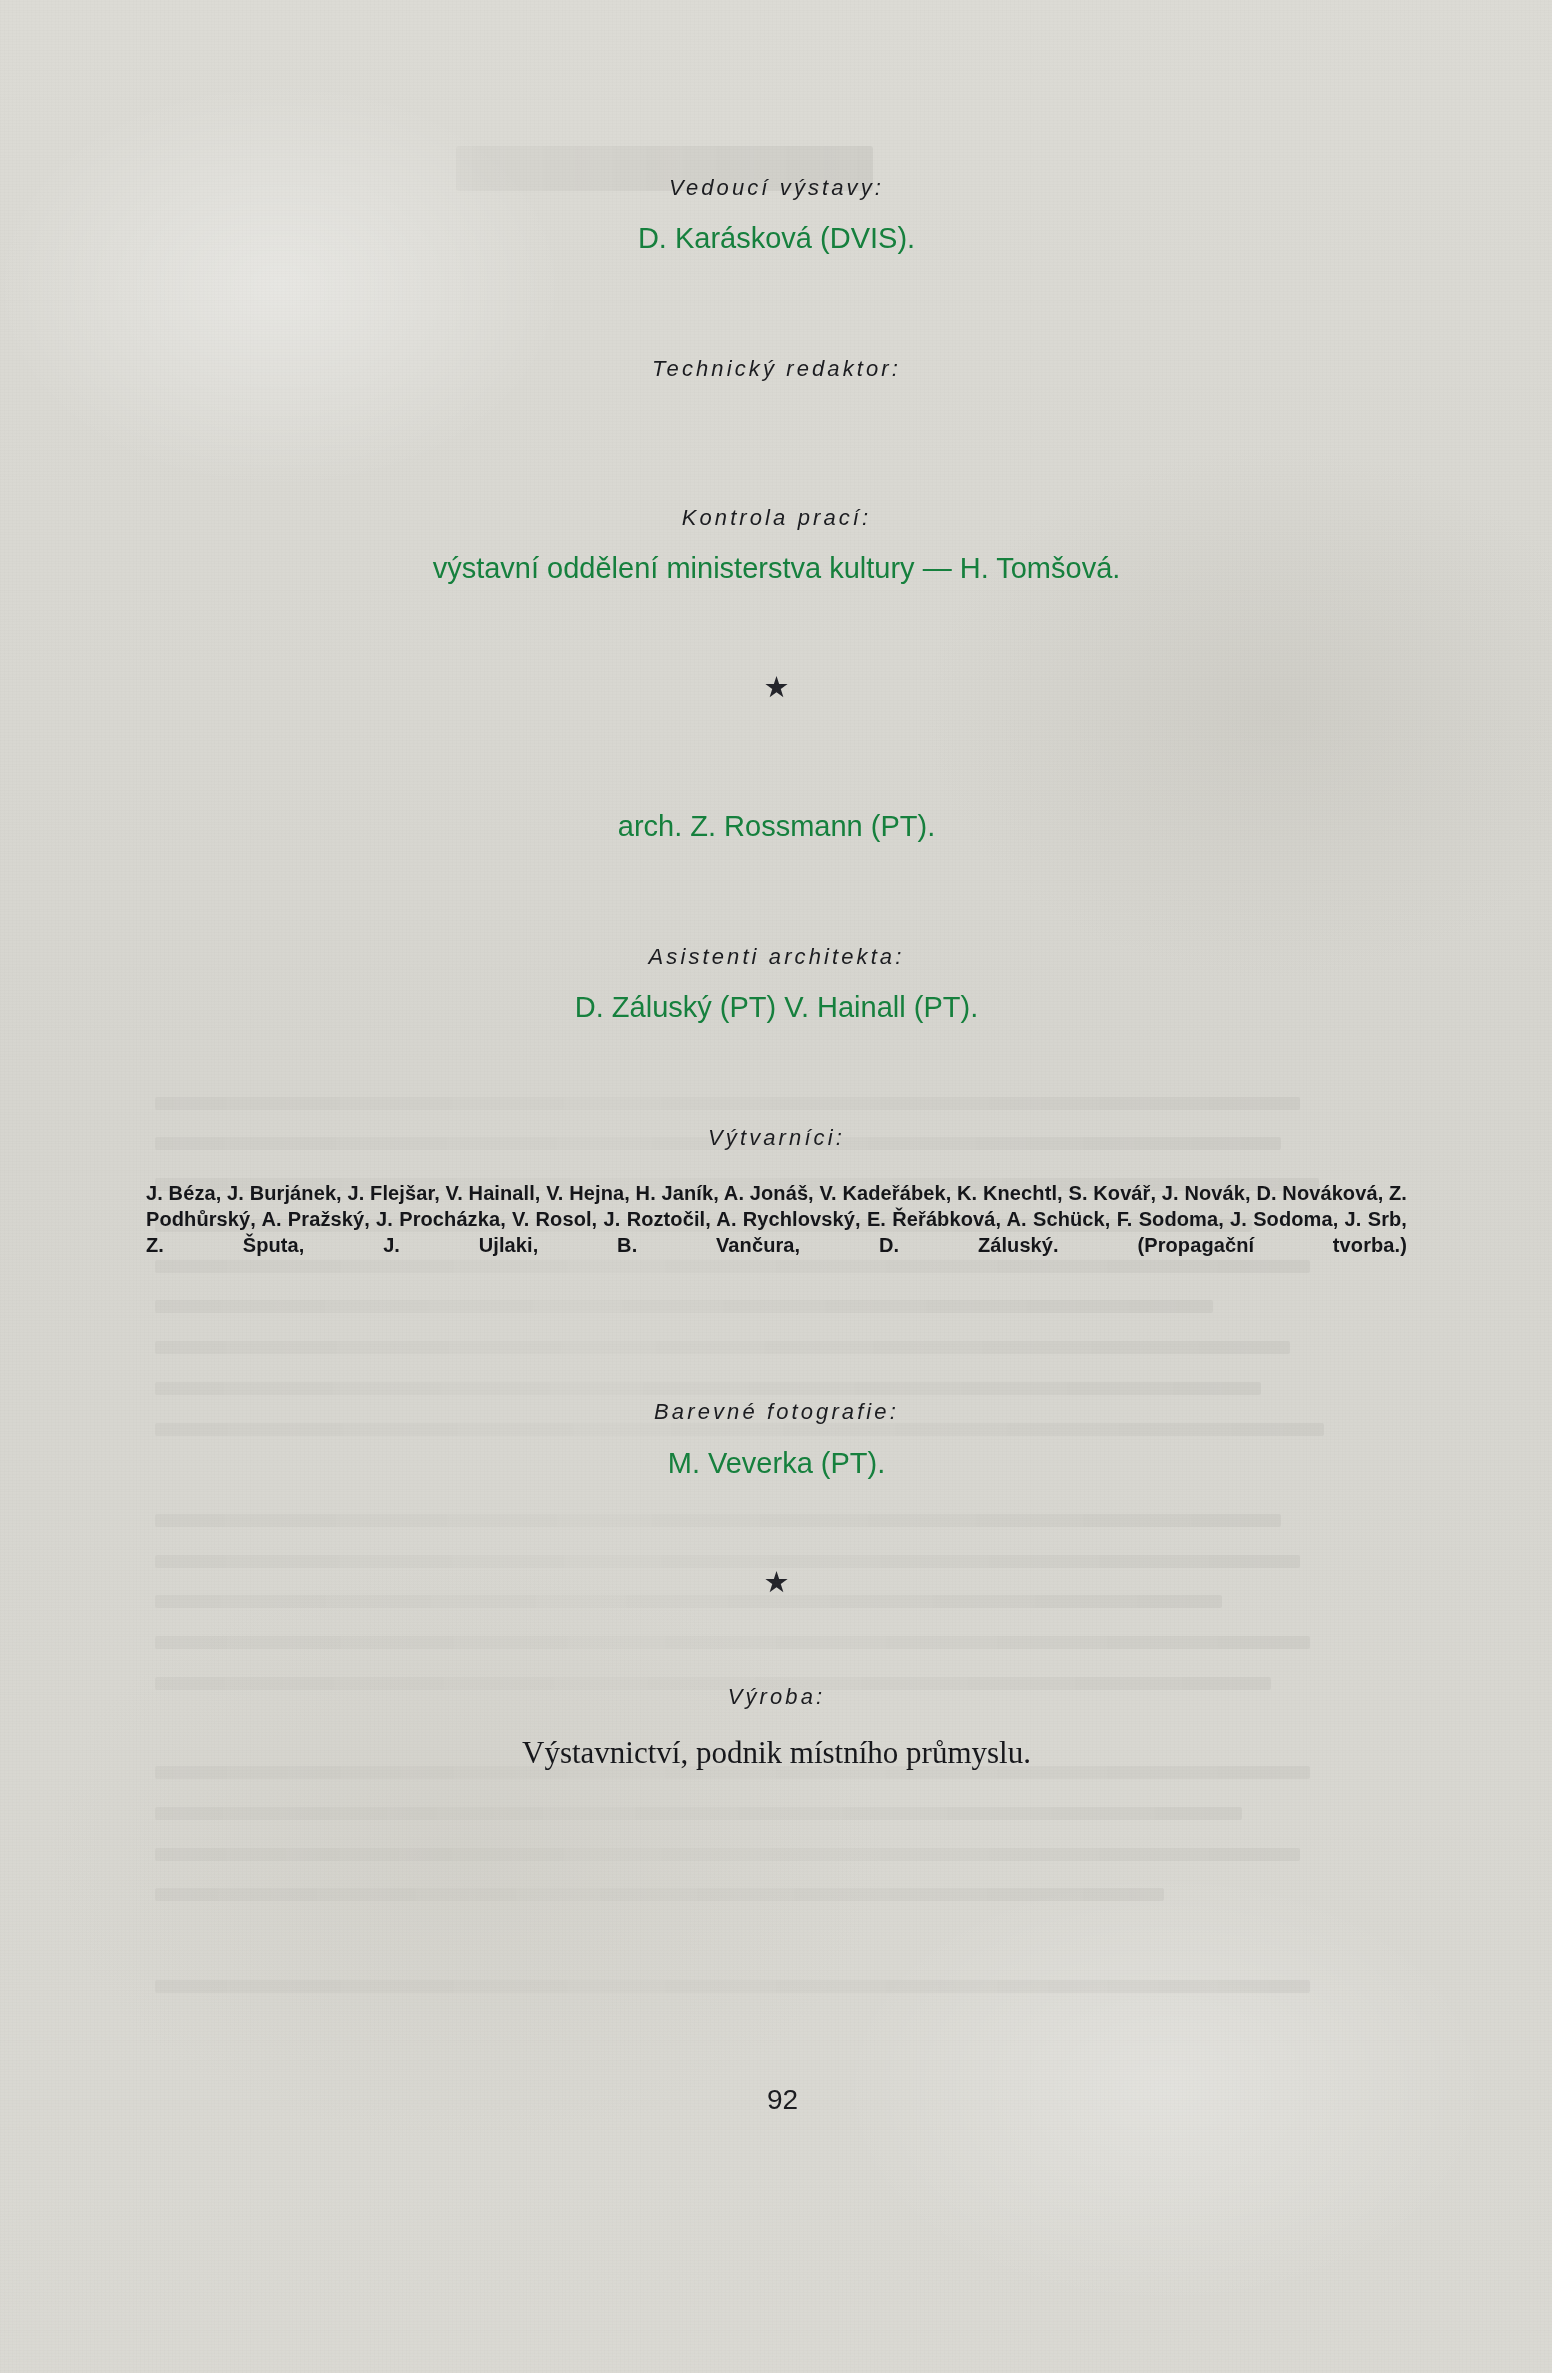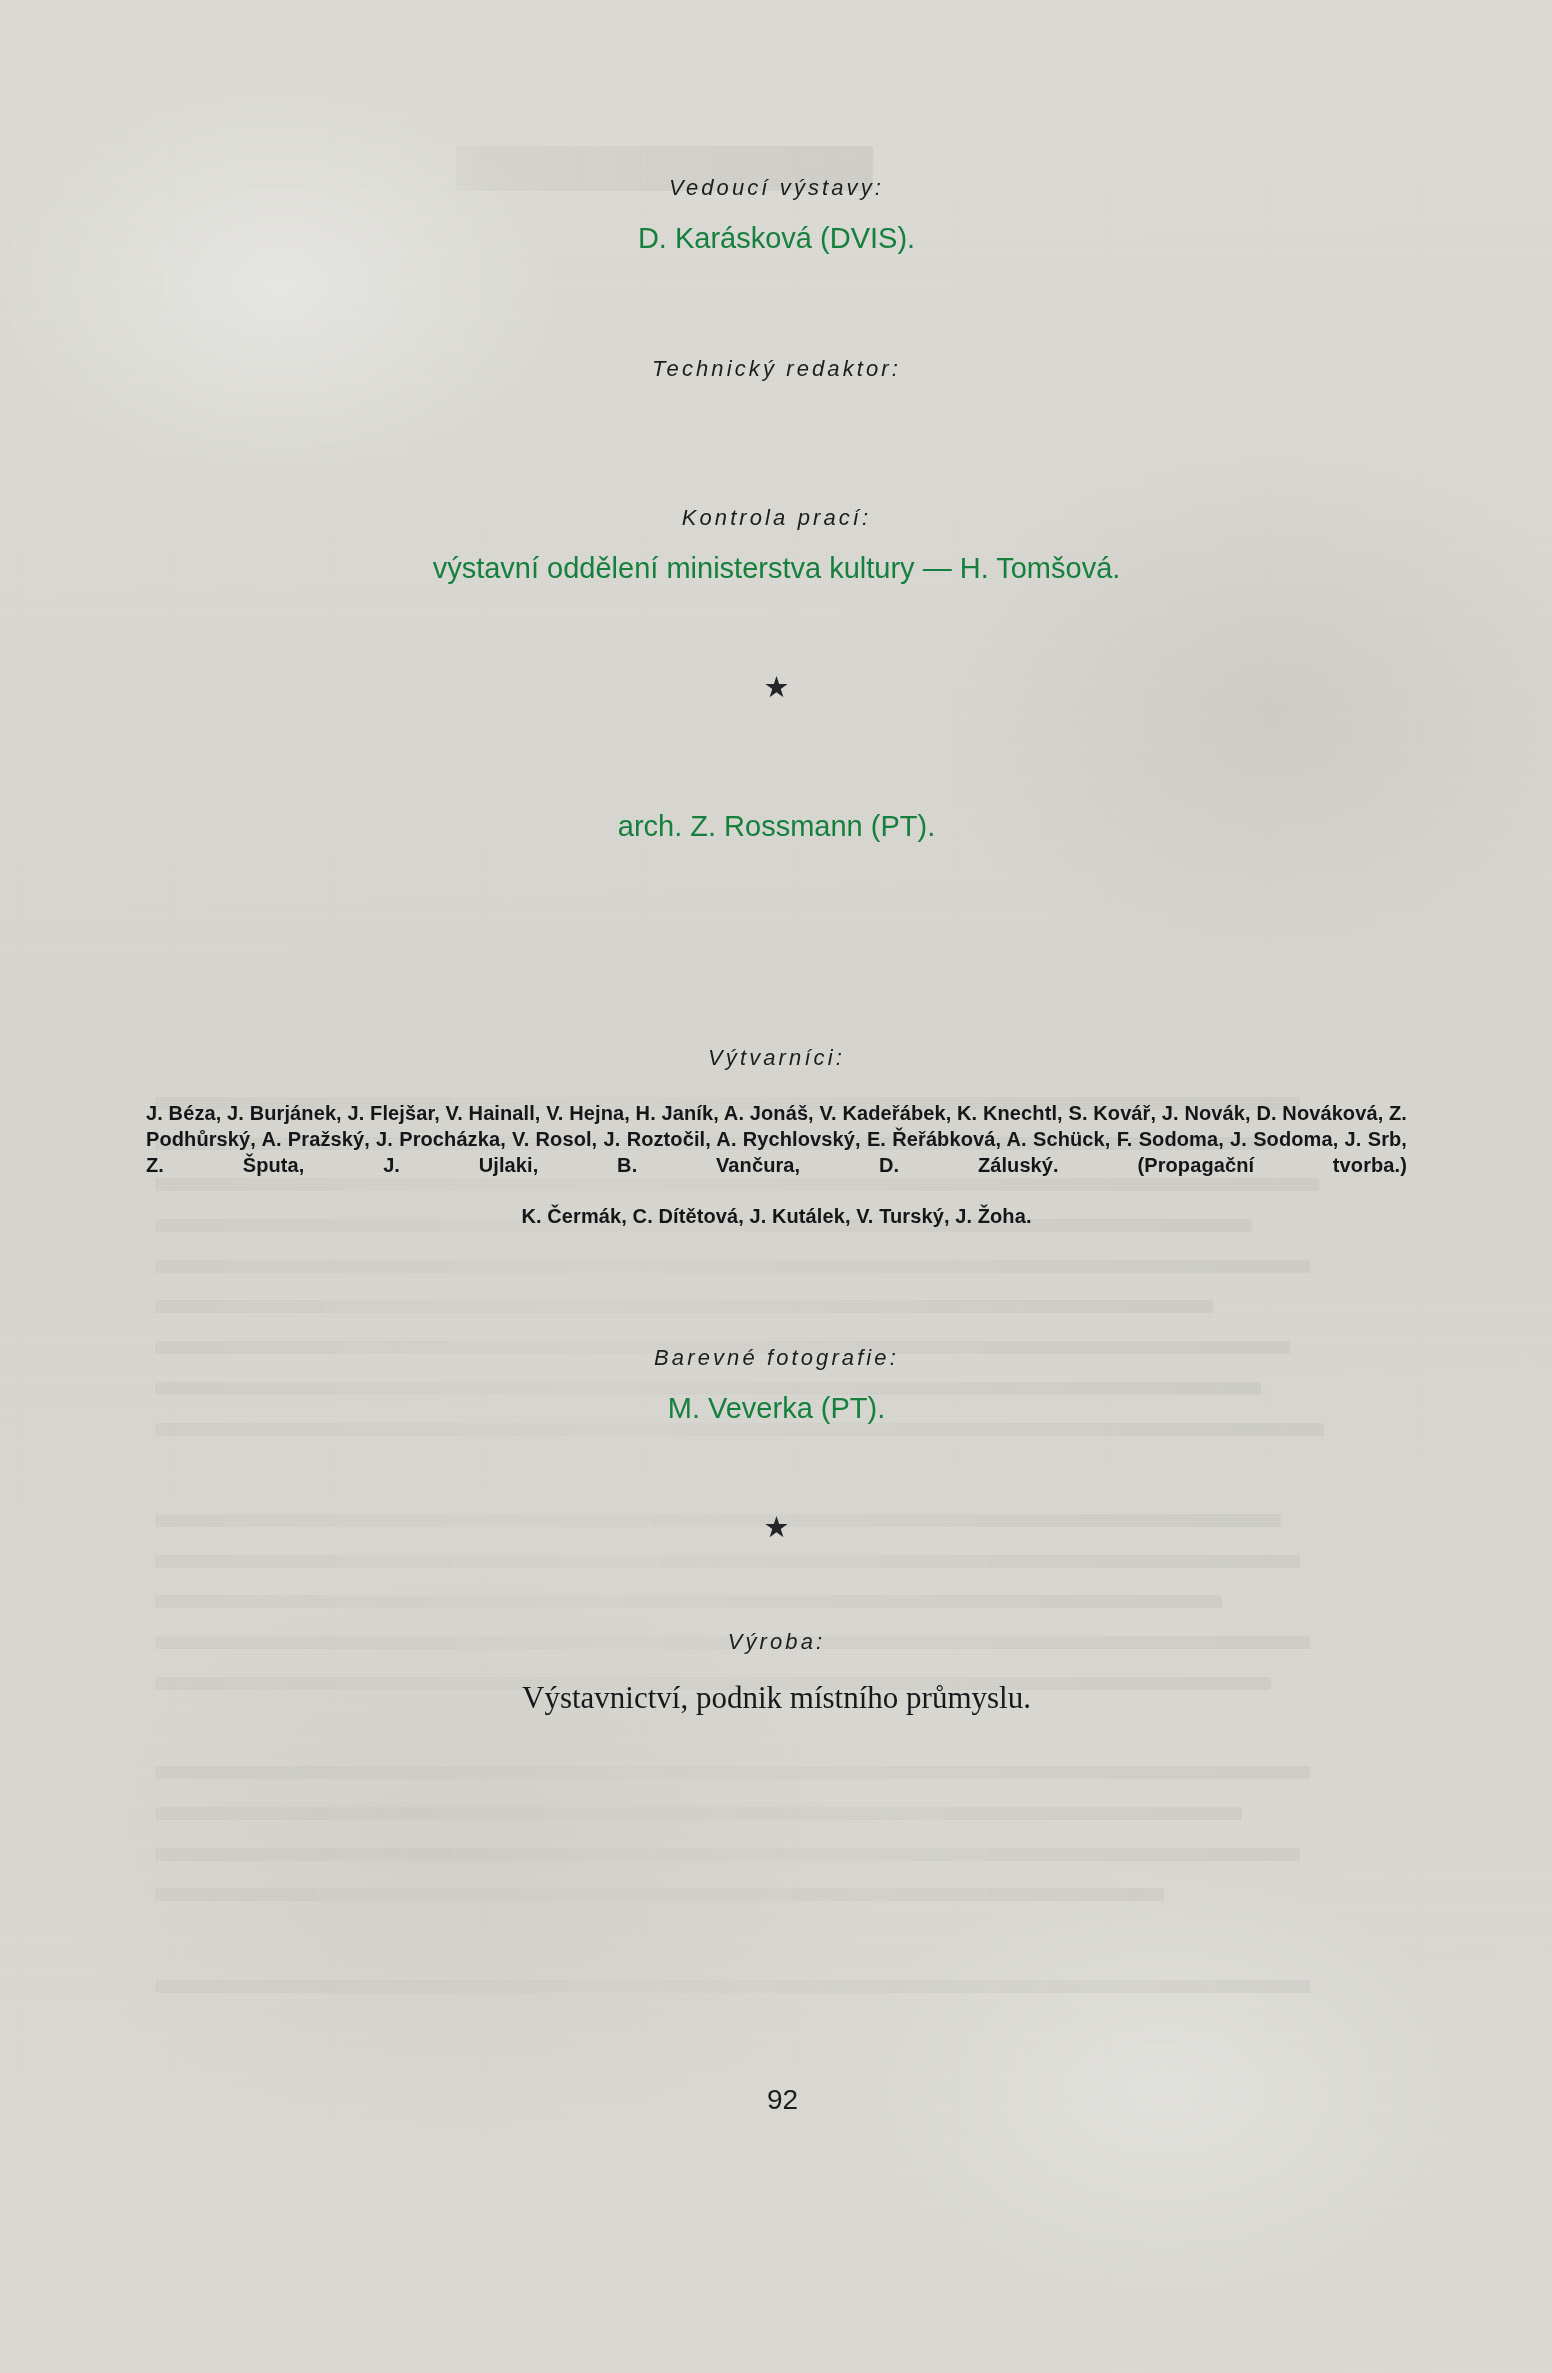--- a/index.html
+++ b/index.html
@@ -189,29 +189,33 @@
 
     <div class="sp-c"></div>
 
     <div class="block">
       <div style="height:21.3px"></div>
       <div class="line">arch. Z. Rossmann (PT).</div>
     </div>
 
     <div class="sp-d"></div>
 
+    <div class="block">
+      <div class="heading">Asistenti architekta:</div>
+      <div style="height:21.3px"></div>
+      <div class="line">D. Záluský (PT) V. Hainall (PT).</div>
+    </div>
 
     <div class="sp-d"></div>
 
     <div class="block">
       <div class="heading">Výtvarníci:</div>
       <div style="height:29px"></div>
       <div class="names-para">J. Béza, J. Burjánek, J. Flejšar, V. Hainall, V. Hejna, H. Janík, A. Jonáš, V. Kadeřábek, K. Knechtl, S. Kovář, J. Novák, D. Nováková, Z. Podhůrský, A. Pražský, J. Procházka, V. Rosol, J. Roztočil, A. Rychlovský, E. Řeřábková, A. Schück, F. Sodoma, J. Sodoma, J. Srb, Z. Šputa, J. Ujlaki, B. Vančura, D. Záluský. (Propagační tvorba.)</div>
       <div style="height:25px"></div>
-      <div class="names-para last">K. Čermák, C. Dítětová, J. Kutálek, V. Turský, J. Žoha.</div>
     </div>
 
     <div class="sp-e"></div>
 
     <div class="block">
       <div class="heading">Barevné fotografie:</div>
       <div style="height:21.3px"></div>
       <div class="line">M. Veverka (PT).</div>
     </div>
 

